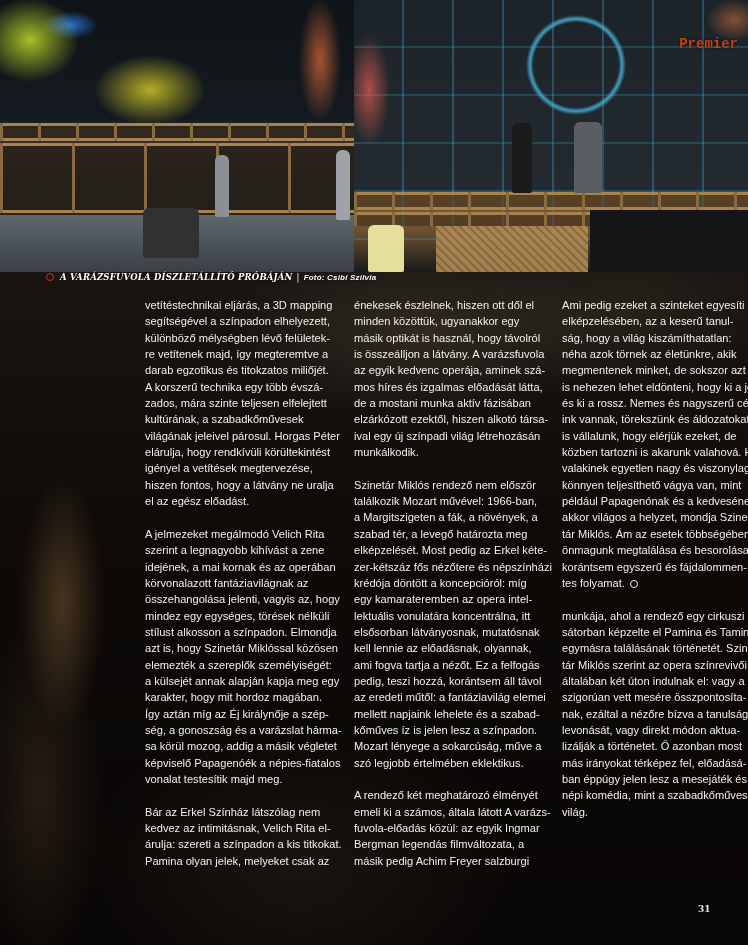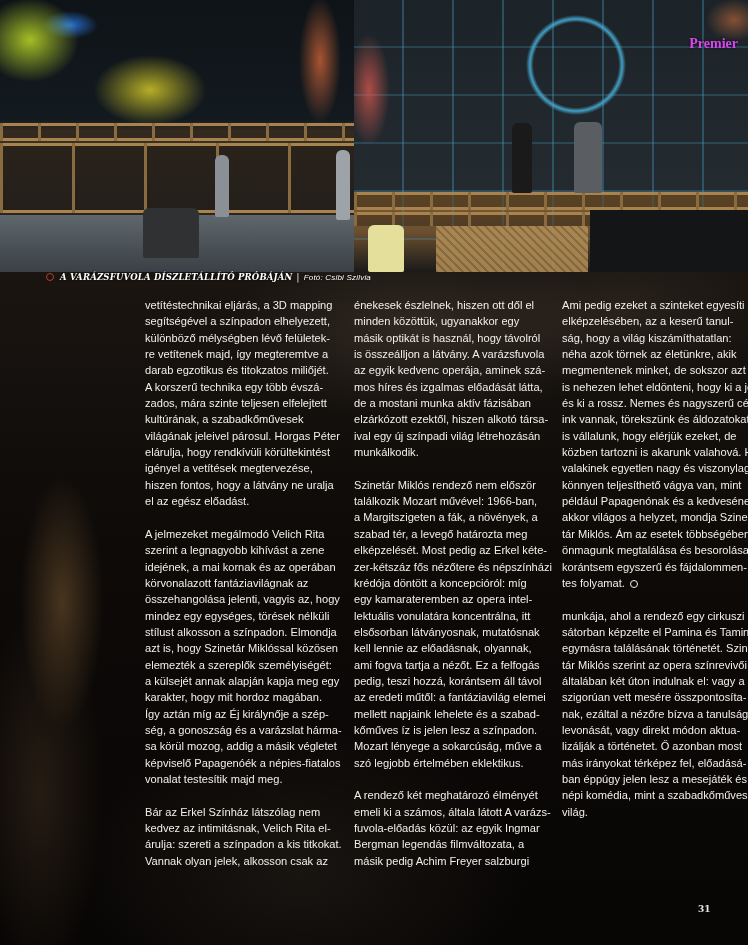--- a/index.html
+++ b/index.html
@@ -62,26 +62,26 @@
   
   .caption {
     position:absolute; left:46px; top:249px; height:16px;
     display:flex; align-items:center; gap:4px;
     font-family:"DejaVu Serif", serif; font-style:italic; font-weight:bold;
     font-size:8.5px; color:#ffffff; letter-spacing:0.2px; white-space:nowrap;
     text-shadow:0 0 2px #000;
     margin-top:20px;
   }
   .ring-icon { display:inline-block; width:6px; height:6px; border:1.2px solid #c0392b; border-radius:50%; margin-right:2px; }
-  .caption .credit { font-family:"Liberation Sans", sans-serif; font-style:italic; font-weight:normal; font-size:8px; }
+  .caption .credit { font-family:"Liberation Sans", sans-serif; font-style:italic; font-weight:bold; font-size:8px; }
   .caption .sep { font-style:normal; font-weight:normal; }
 
   .section-label {
     position:absolute; right:10px; top:36px;
-    font-family:Liberation Serif, serif; font-weight:bold; font-size:14px; color:#d946ef;
+    font-family:Liberation Mono, monospace; font-weight:bold; font-size:14px; color:#c2410c;
     text-shadow:0 0 3px rgba(0,0,0,0.7);
   }
 
   
   .col {
     position:absolute; top:297px; width:202px;
     color:#f3efe9; font-family:"Liberation Sans", sans-serif;
     font-size:11.1px; line-height:16.35px;margin-left:48px;
   }
   .col p { margin:0 0 16.35px 0; white-space:pre-line; }
@@ -155,21 +155,21 @@
 a külsejét annak alapján kapja meg egy
 karakter, hogy mit hordoz magában.
 Így aztán míg az Éj királynője a szép-
 ség, a gonoszság és a varázslat hárma-
 sa körül mozog, addig a másik végletet
 képviselő Papagenóék a népies-fiatalos
 vonalat testesítik majd meg.</p>
   <p>Bár az Erkel Színház látszólag nem
 kedvez az intimitásnak, Velich Rita el-
 árulja: szereti a színpadon a kis titkokat.
-Vannak olyan jelek, alkosson csak az</p>
+Pamina olyan jelek, melyeket csak az</p>
 </div>
 
 <div class="col col2">
   <p>énekesek észlelnek, hiszen ott dől el
 minden közöttük, ugyanakkor egy
 másik optikát is használ, hogy távolról
 is összeálljon a látvány. A varázsfuvola
 az egyik kedvenc operája, aminek szá-
 mos híres és izgalmas előadását látta,
 de a mostani munka aktív fázisában

